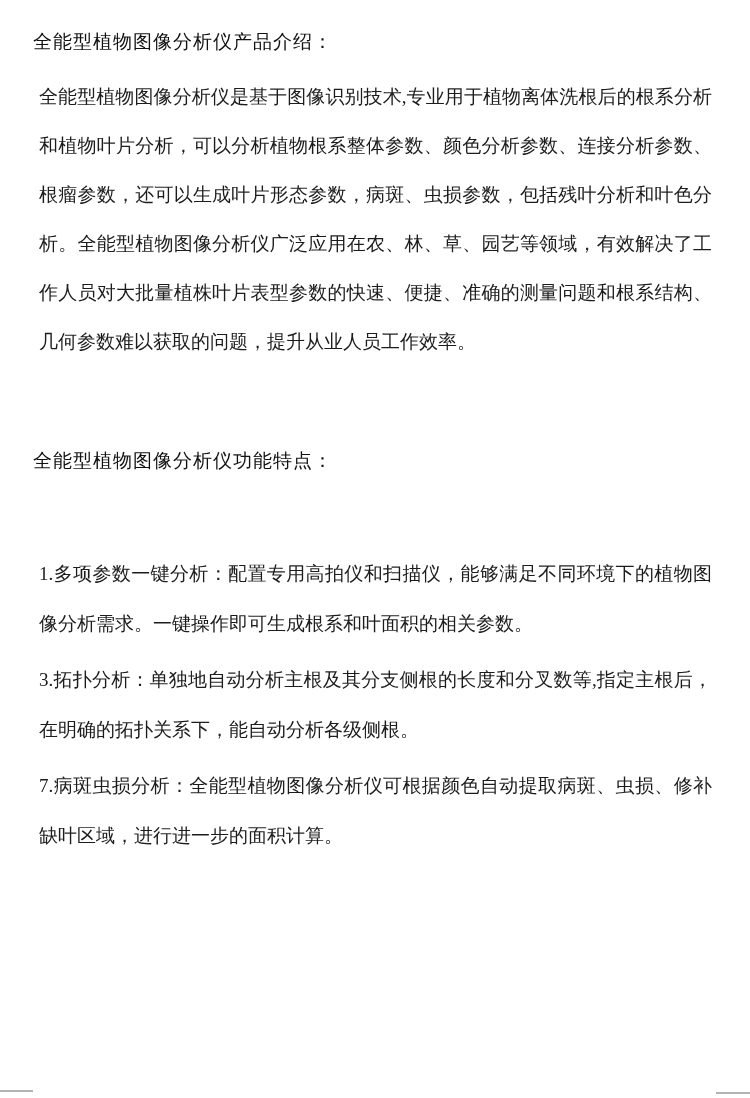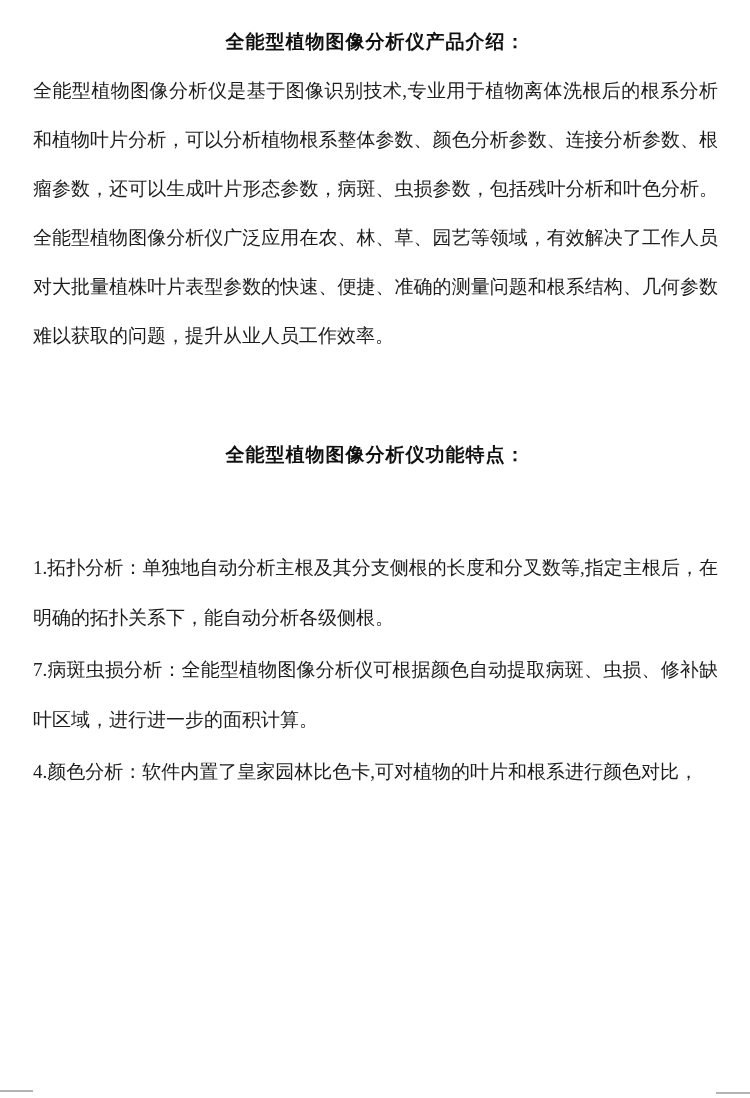--- a/index.html
+++ b/index.html
@@ -15,33 +15,32 @@
     font-family: "Liberation Serif", "DejaVu Serif", serif;
     color: #1a1a1a;
   }
   .page {
     box-sizing: border-box;
     width: 750px;
     padding: 17px 32px 0 33px;
   }
   .sec-heading {
     font-size: 19px;
-    font-weight: 700;
+    font-weight: 400;
     line-height: 49px;
     margin: 0;
     letter-spacing: 1px;
     color: #111111;
     white-space: nowrap;
-    text-align: center;
   }
   .body-para {
     font-size: 19px;
     font-weight: 400;
     line-height: 49px;
-    margin: 0;
+    margin: 6px;
     text-align: justify;
     text-justify: inter-ideograph;
     color: #1c1c1c;
   }
   .section-metrics { margin-top: 70px; }
   .section-features { margin-top: 64px; }
   .section-features .body-para {
     line-height: 50px;
     margin-bottom: 2px;
   }
@@ -61,21 +60,21 @@
   <section class="section-intro">
     <h2 class="sec-heading">全能型植物图像分析仪产品介绍：</h2>
     <p class="body-para">全能型植物图像分析仪是基于图像识别技术,专业用于植物离体洗根后的根系分析和植物叶片分析，可以分析植物根系整体参数、颜色分析参数、连接分析参数、根瘤参数，还可以生成叶片形态参数，病斑、虫损参数，包括残叶分析和叶色分析。全能型植物图像分析仪广泛应用在农、林、草、园艺等领域，有效解决了工作人员对大批量植株叶片表型参数的快速、便捷、准确的测量问题和根系结构、几何参数难以获取的问题，提升从业人员工作效率。</p>
   </section>
 
   <section class="section-metrics">
     <h2 class="sec-heading">全能型植物图像分析仪功能特点：</h2>
   </section>
 
   <section class="section-features">
-    <p class="body-para">1.拓扑分析：单独地自动分析主根及其分支侧根的长度和分叉数等,指定主根后，在明确的拓扑关系下，能自动分析各级侧根。</p>
+    <p class="body-para">1.多项参数一键分析：配置专用高拍仪和扫描仪，能够满足不同环境下的植物图像分析需求。一键操作即可生成根系和叶面积的相关参数。</p>
+    <p class="body-para">3.拓扑分析：单独地自动分析主根及其分支侧根的长度和分叉数等,指定主根后，在明确的拓扑关系下，能自动分析各级侧根。</p>
     <p class="body-para">7.病斑虫损分析：全能型植物图像分析仪可根据颜色自动提取病斑、虫损、修补缺叶区域，进行进一步的面积计算。</p>
-    <p class="body-para">4.颜色分析：软件内置了皇家园林比色卡,可对植物的叶片和根系进行颜色对比，</p>
   </section>
 
 </div>
 
 <div class="corner-mark left"></div>
 <div class="corner-mark right"></div>
 
 </body></html>

